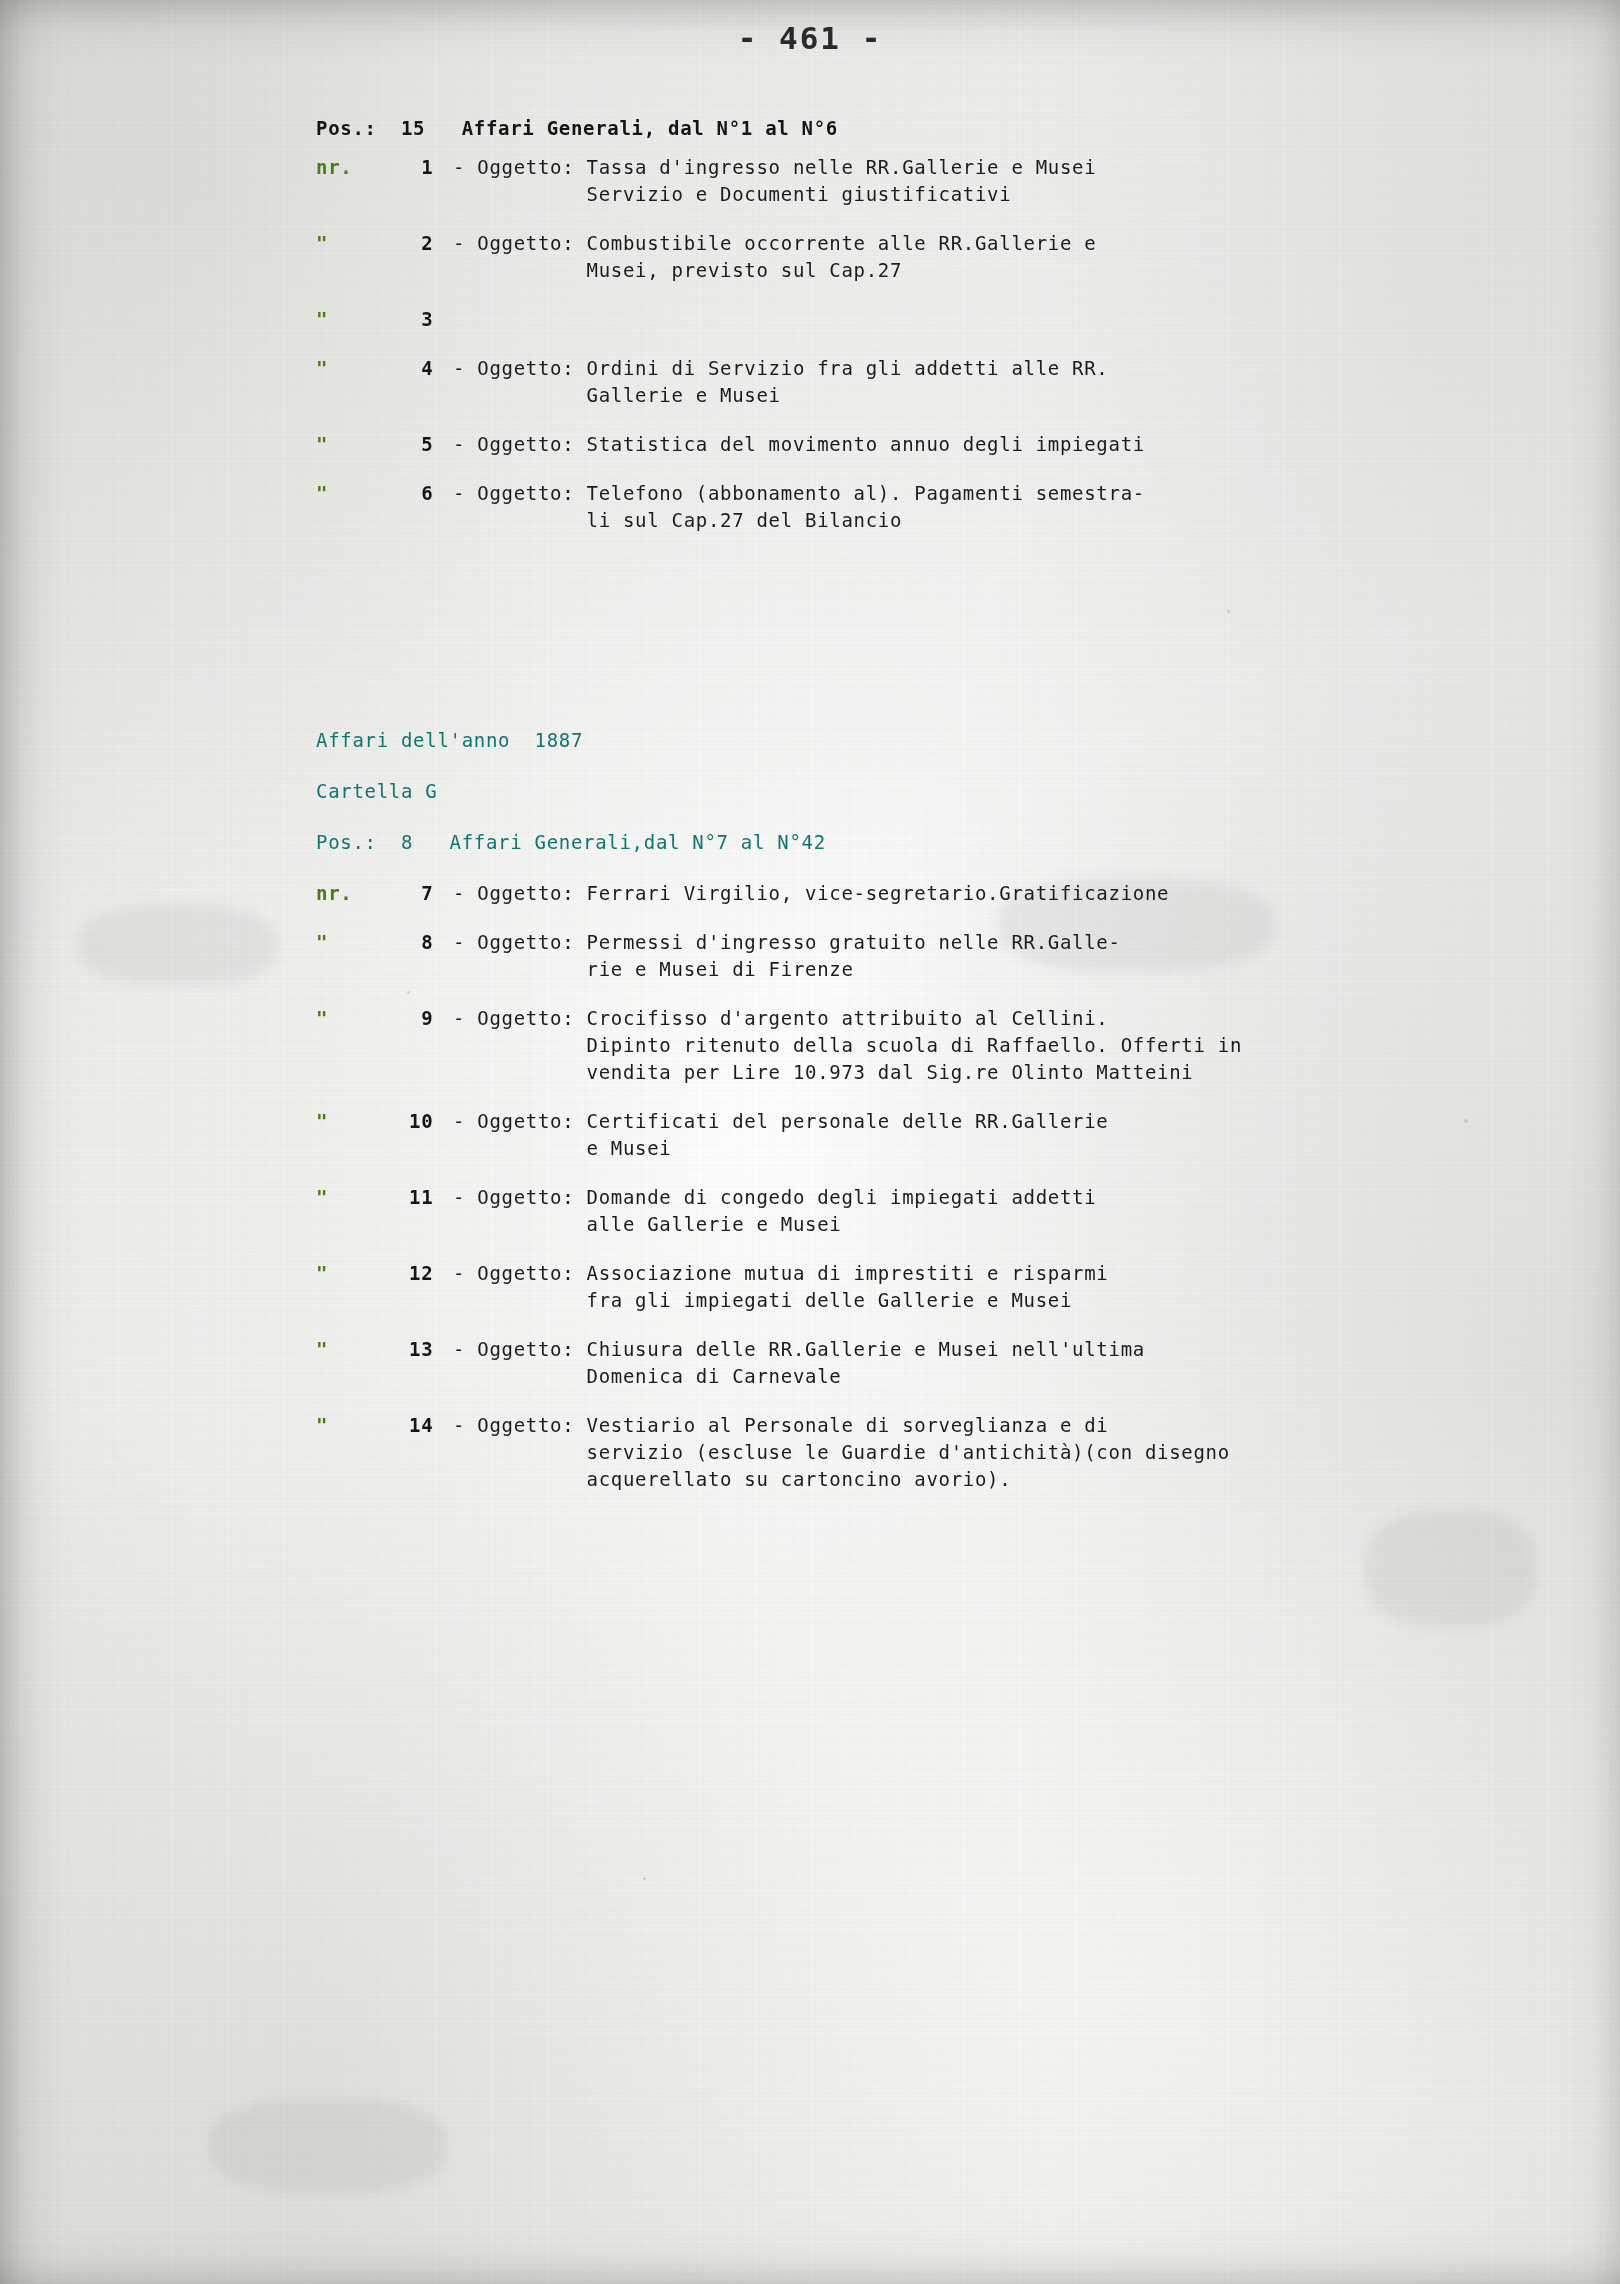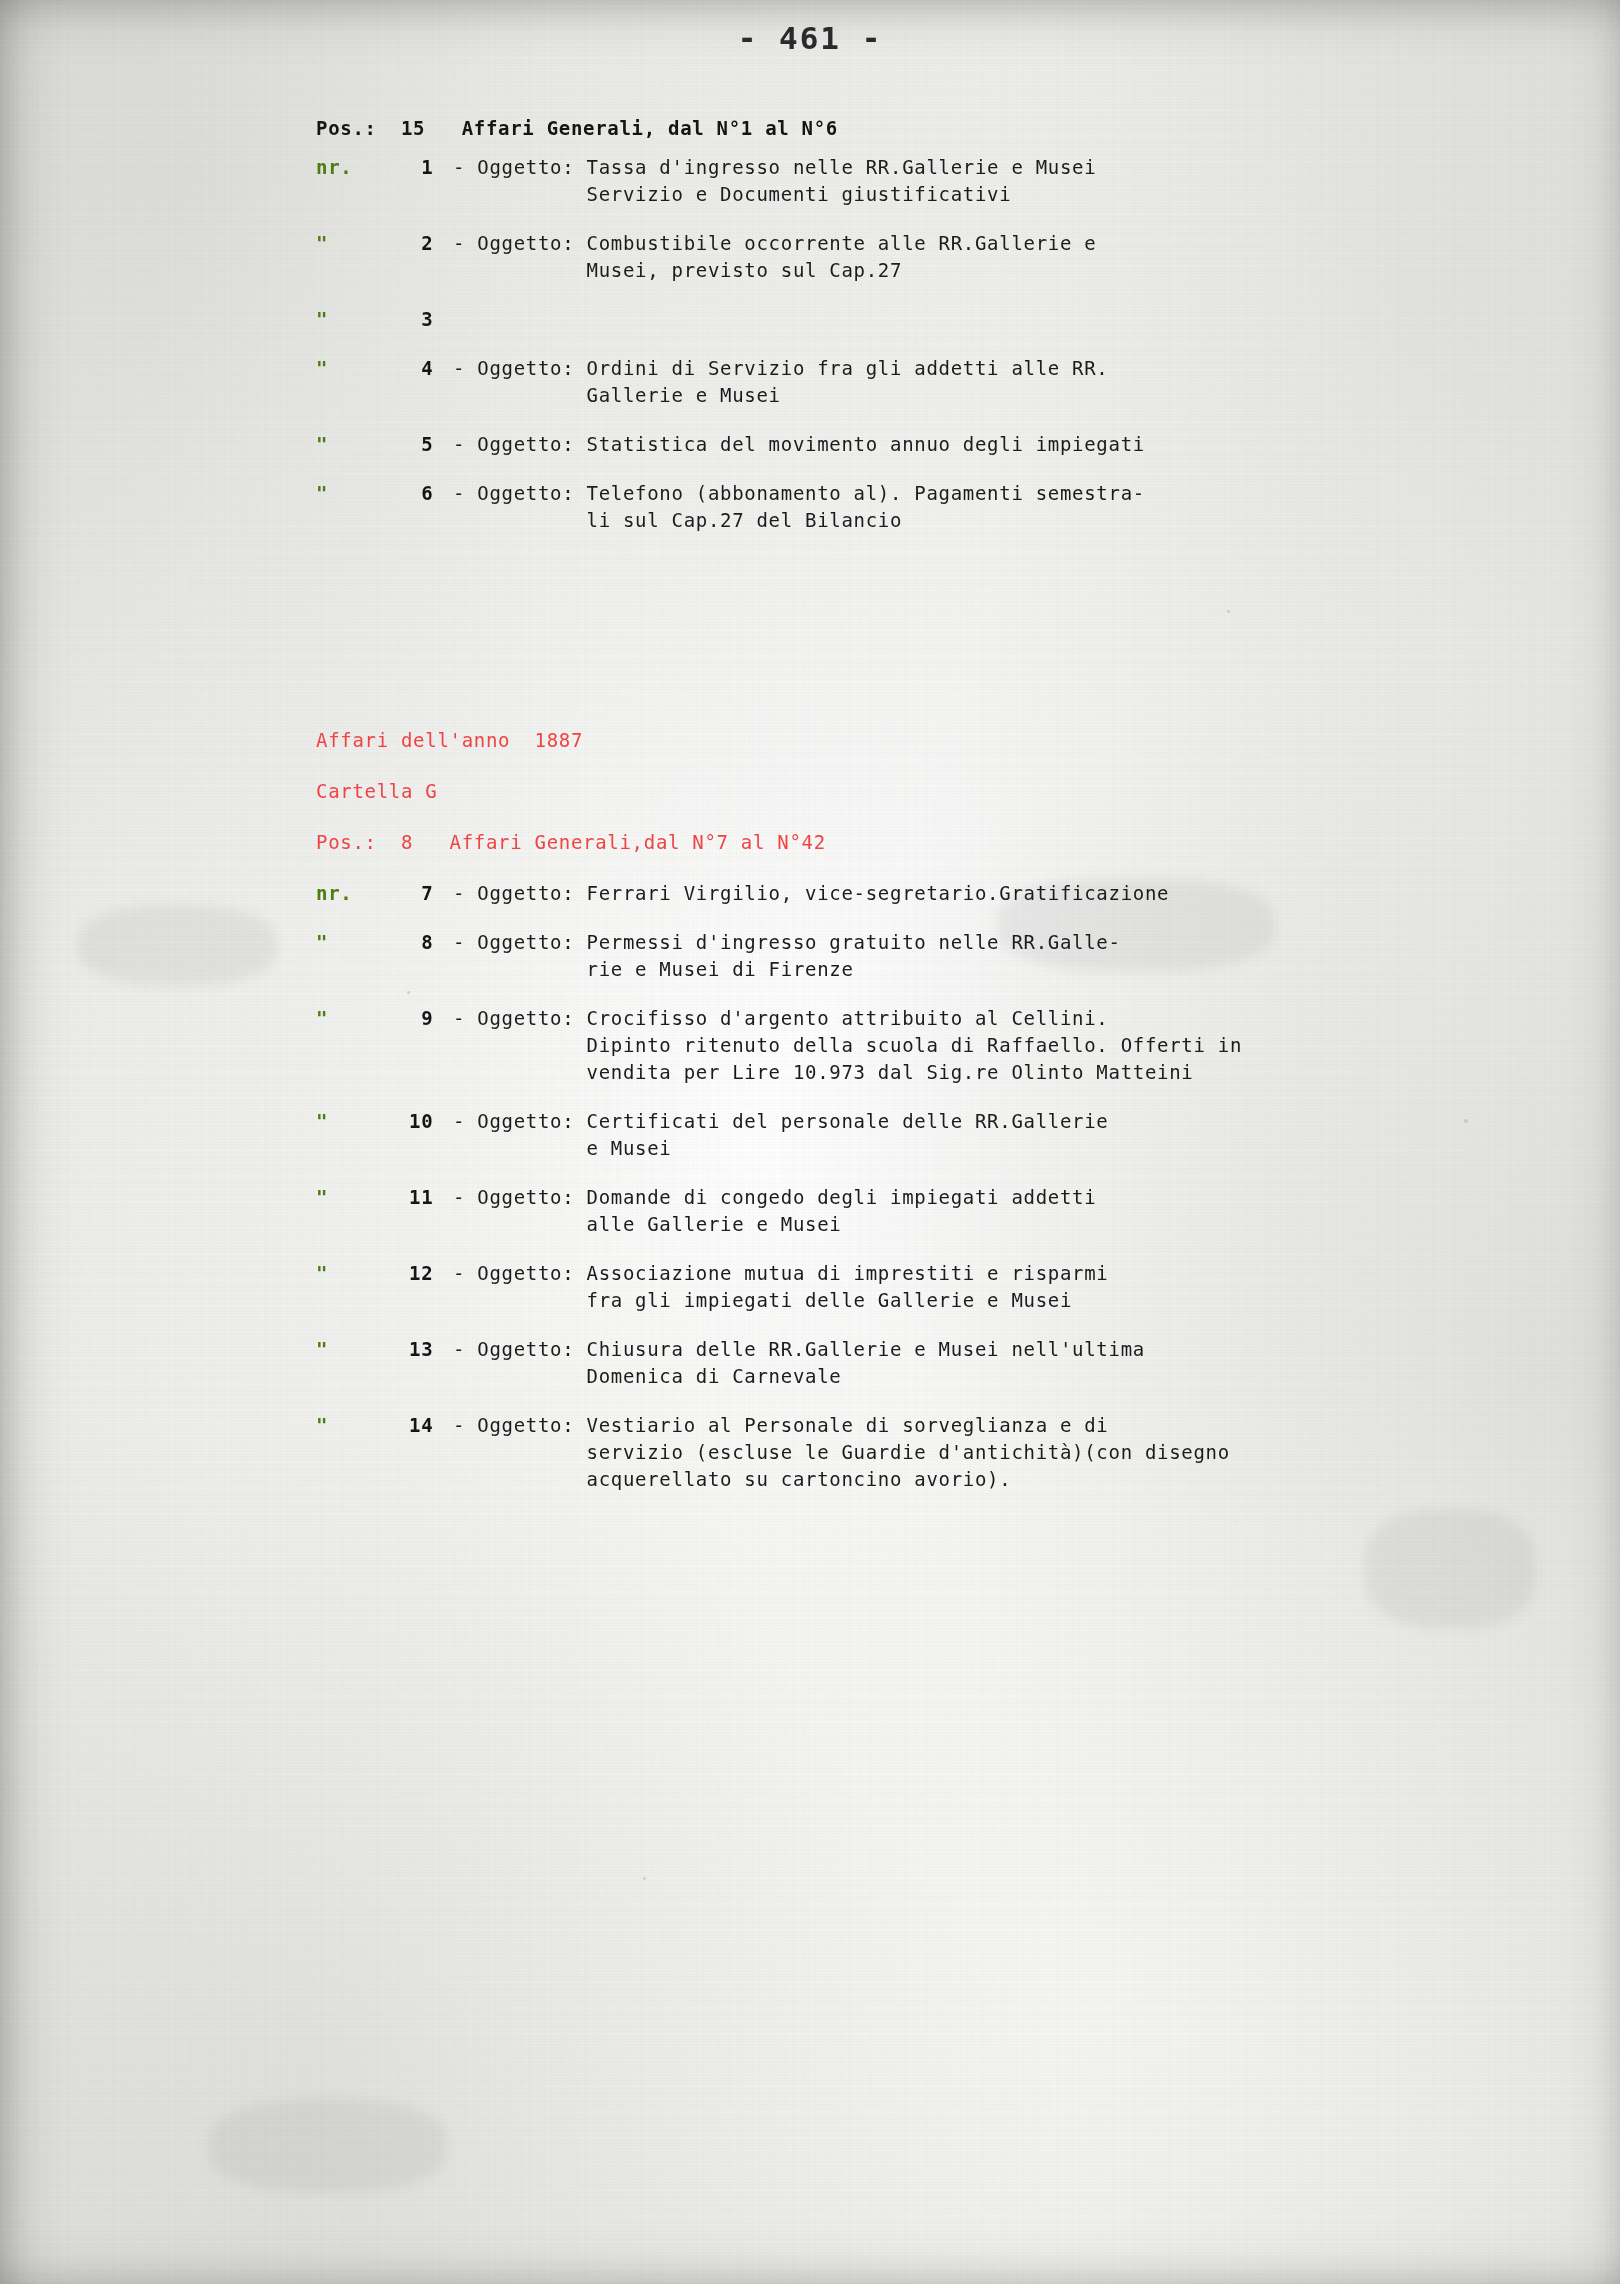--- a/index.html
+++ b/index.html
@@ -109,21 +109,21 @@
     white-space: pre-wrap;
   }
 
   .gap-block {
     height: 171px;
   }
 
   .section-lines .sec-line {
     margin-bottom: 24px;
     white-space: pre;
-    color: #ef4444;
+    color: #0f766e;
   }
 
   
   .speckle {
     position: absolute;
     border-radius: 50%;
     background: rgba(120,120,118,0.25);
     z-index: 2;
   }
   .smudge {

